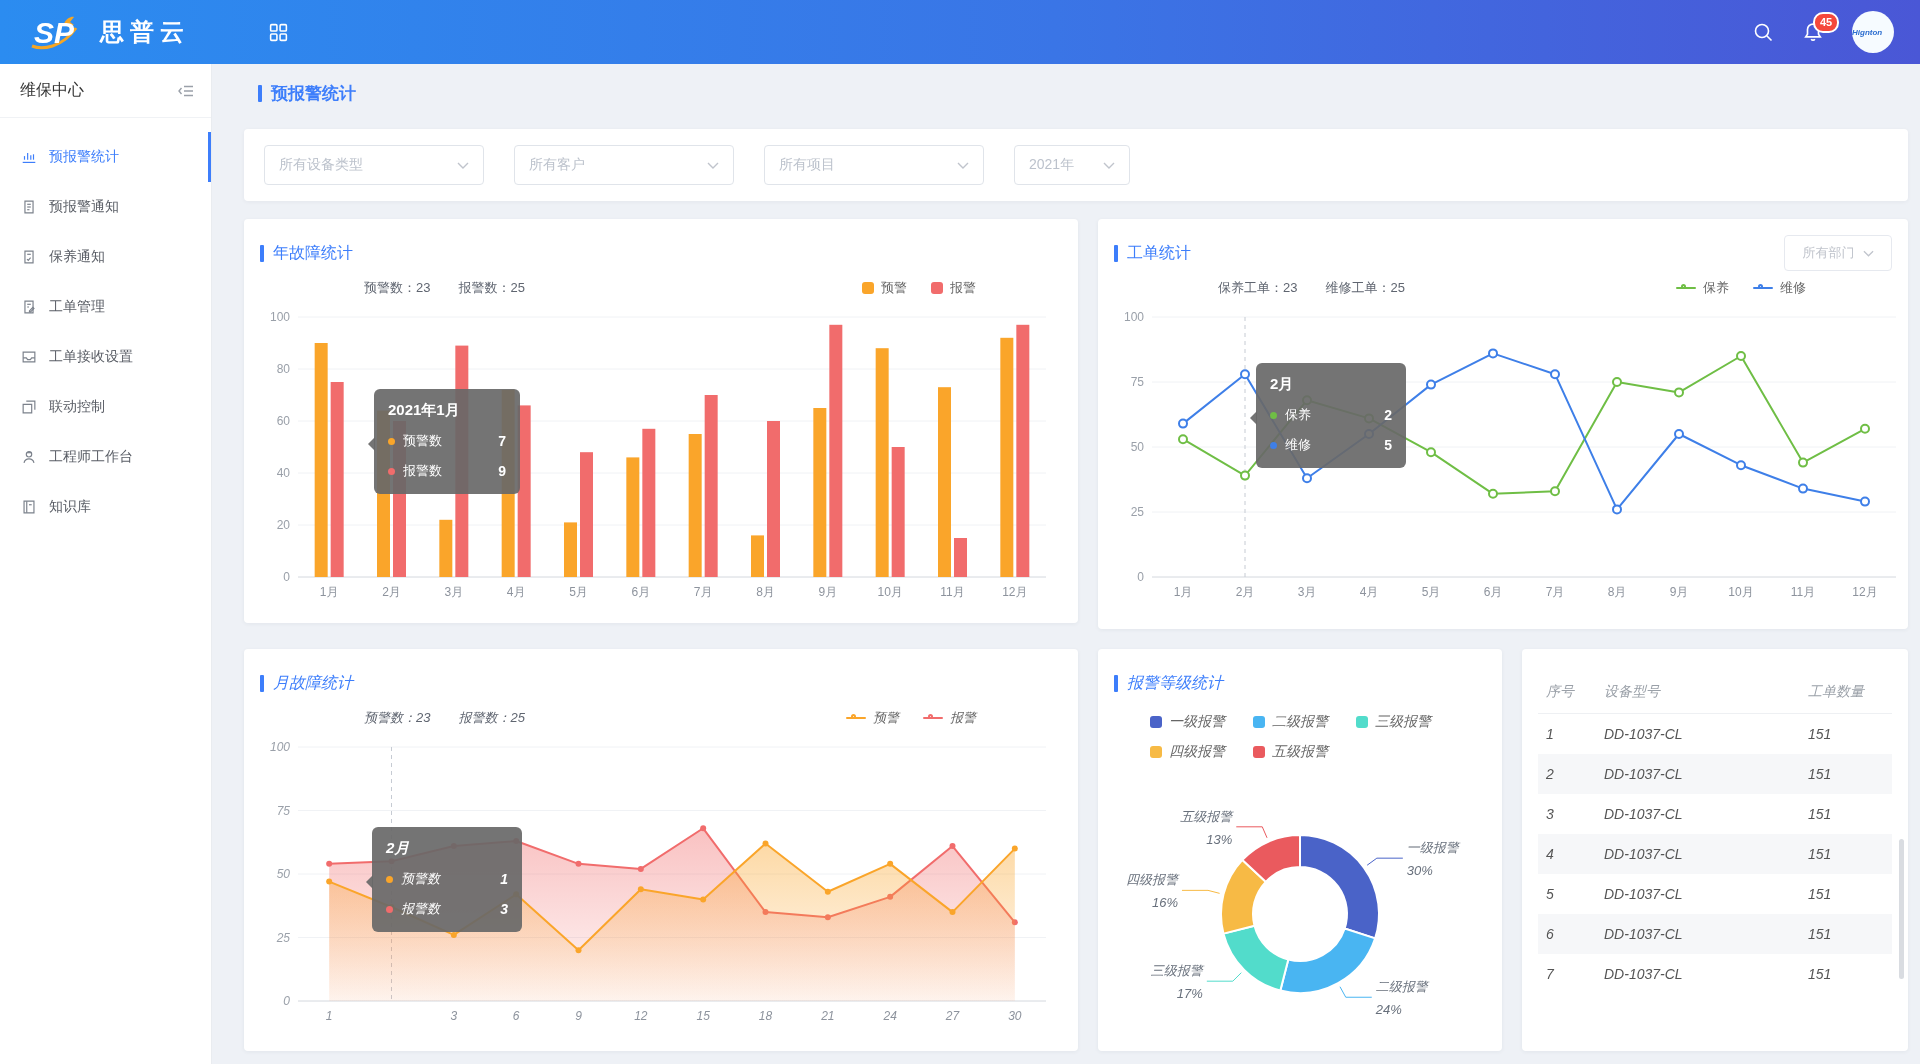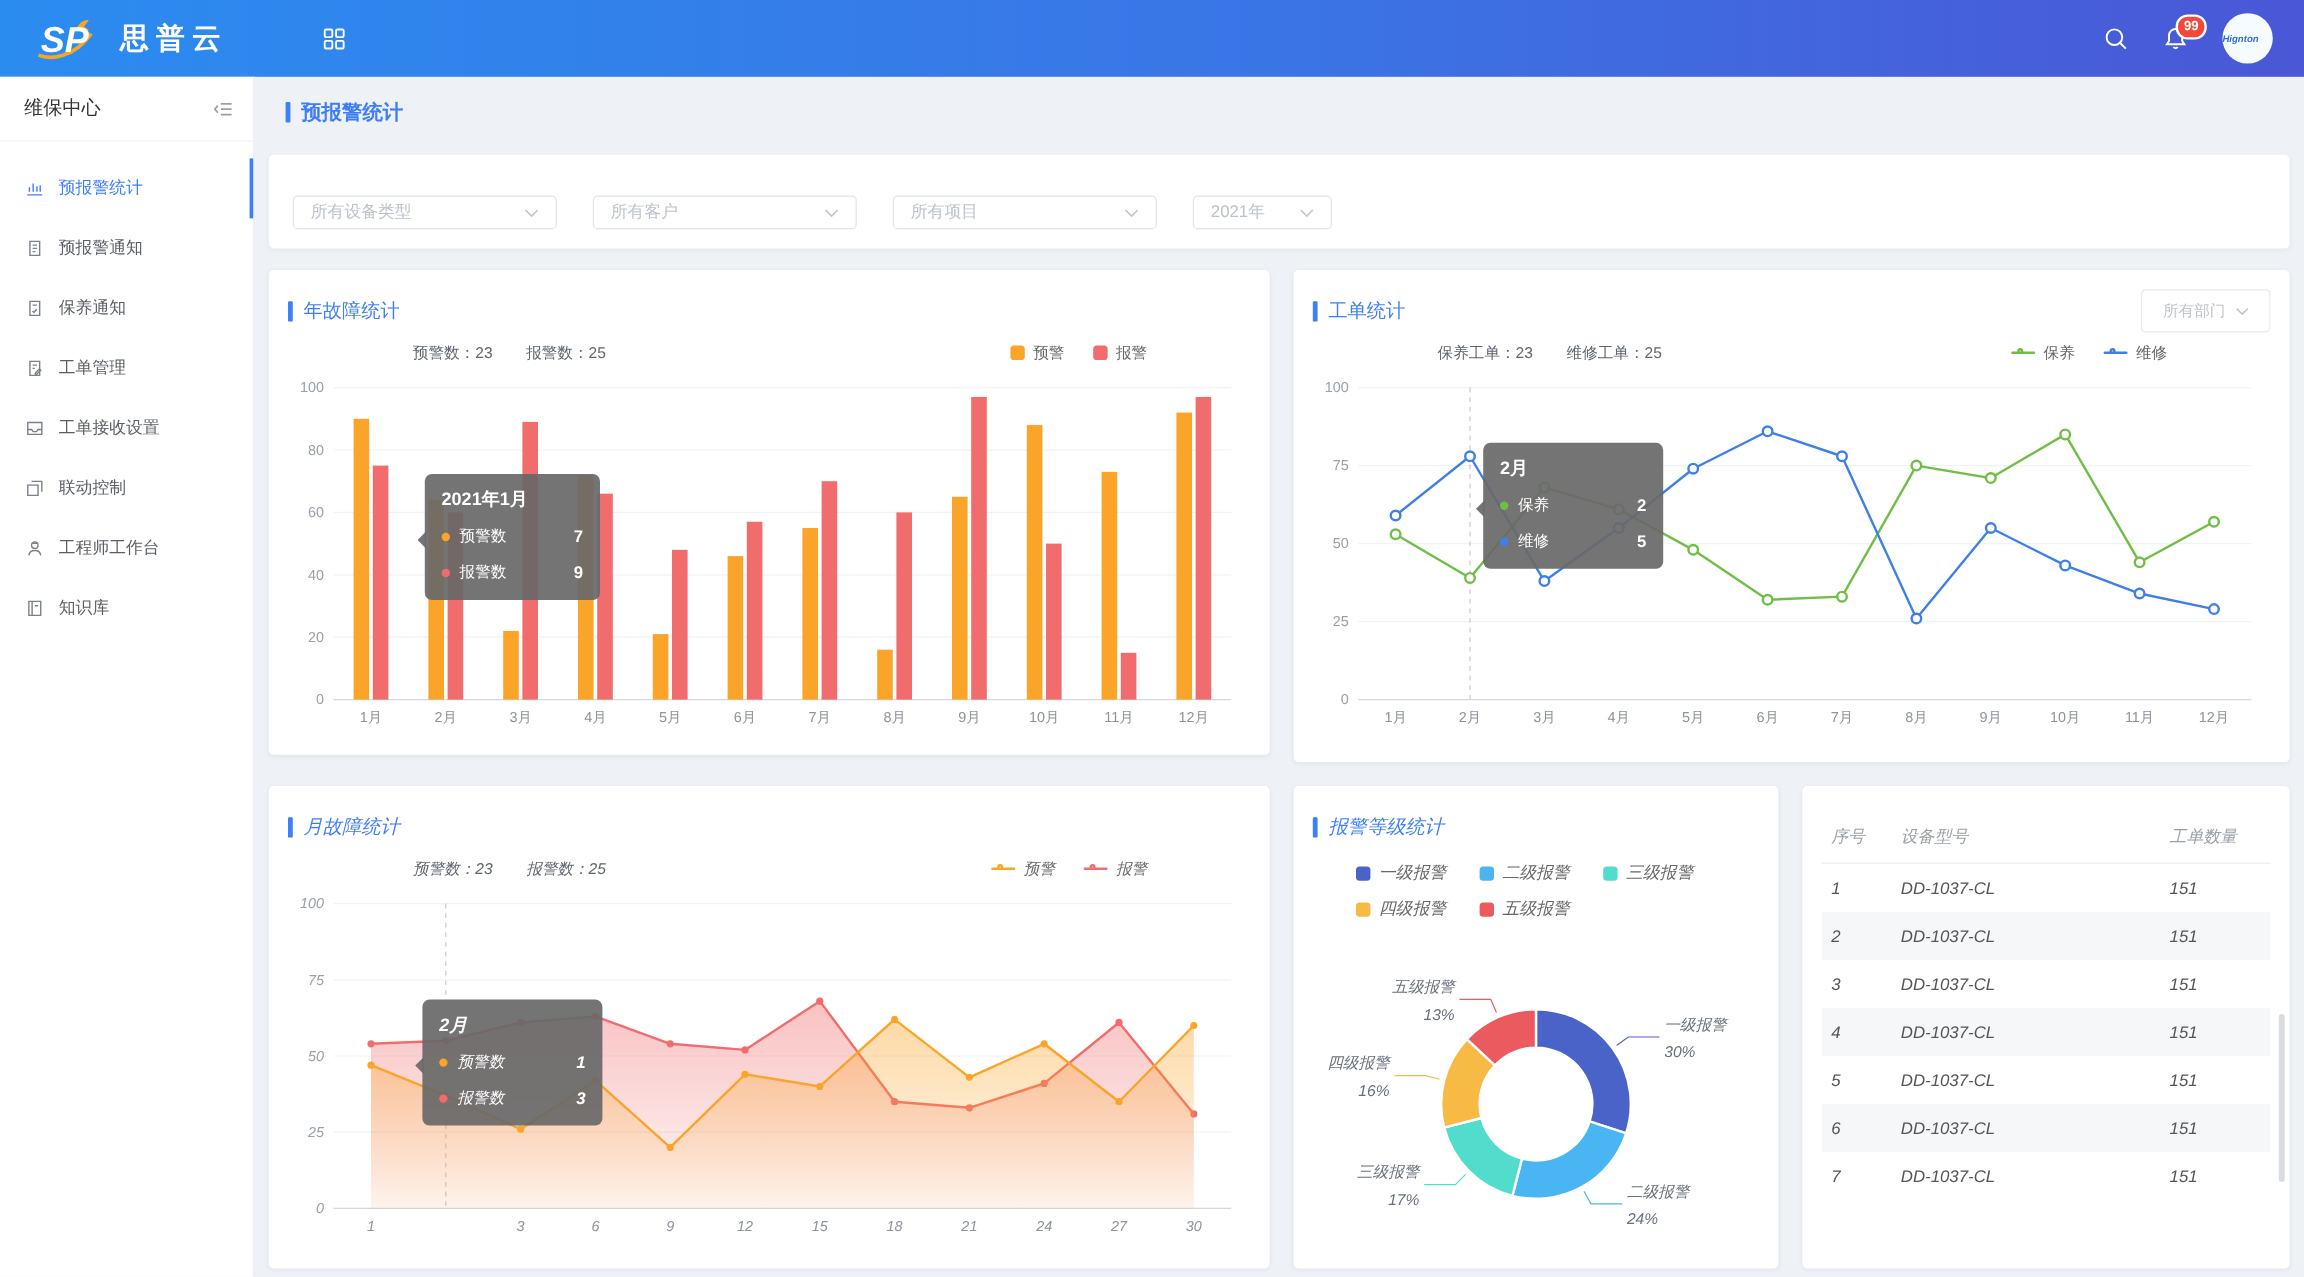--- a/index.html
+++ b/index.html
@@ -13,21 +13,21 @@
   .logo-wrap { display:flex; align-items:center; gap:16px; }
   .app-name { font-size:24px; font-weight:bold; letter-spacing:6px; }
   .grid-icon { margin-left:78px; cursor:pointer; display:flex; }
   .topbar-right { margin-left:auto; display:flex; align-items:center; gap:28px; }
   .hicon { position:relative; display:flex; cursor:pointer; }
   .badge { position:absolute; top:-9px; left:11px; background:#f5483c; border:2px solid #fff;
            color:#fff; font-size:11px; line-height:1; padding:3px 5px; border-radius:10px; font-weight:bold; }
   .avatar { width:42px; height:42px; border-radius:50%; background:#f6fbff; display:flex; align-items:center;
             justify-content:flex-start; color:#2e6fd0; font-size:8px; font-weight:bold; font-style:italic; cursor:pointer; }
 
-  .body-row { flex:1; display:flex; min-height:0; }
+  .body-row { flex:1; display:flex; min-height:0;gap:20px; }
 
   
   .sidebar { width:212px; background:#fff; border-right:1px solid #e9ecf0; display:flex; flex-direction:column; }
   .side-head { height:54px; flex:0 0 54px; display:flex; align-items:center; justify-content:space-between;
                padding:0 16px 0 20px; border-bottom:1px solid #f0f2f5; font-size:16px; color:#333; }
   .fold-icon { color:#9aa0a9; cursor:pointer; display:flex; }
   .side-menu { padding-top:14px; }
   .side-item { height:50px; display:flex; align-items:center; gap:11px; padding-left:20px;
                font-size:14px; color:#5a5e66; cursor:pointer; border-right:3px solid transparent; }
   .side-item .si { display:flex; color:#7b818b; }
@@ -35,23 +35,23 @@
   .side-item.active .si { color:#3d7efb; }
 
   
   .main { flex:1; padding:16px 12px 0 12px; min-width:0; }
   .page-title { display:flex; align-items:center; gap:9px; margin:2px 0 24px 14px;
                 color:#3d7efb; font-size:17px; font-weight:bold; }
   .tbar { width:4px; height:17px; background:#3d7efb; border-radius:1px; }
 
   .filter-card { background:#fff; border-radius:4px; box-shadow:0 1px 4px rgba(31,45,61,.05);
                  padding:16px 20px; display:flex; gap:30px; }
-  .select { height:28px; border:1px solid #e0e4ea; border-radius:4px; background:#fff; display:flex;
+  .select { height:40px; border:1px solid #e0e4ea; border-radius:4px; background:#fff; display:flex;
             align-items:center; justify-content:space-between; padding:0 14px; color:#bcc2cc;
-            font-size:14px; cursor:pointer;margin-top:18px; }
+            font-size:14px; cursor:pointer; }
   .w220 { width:220px; } .w116 { width:116px; }
 
   .row1 { display:flex; gap:20px; margin-top:18px; }
   .row2 { display:flex; gap:20px; margin-top:20px;font-style:italic; }
   .card { background:#fff; border-radius:4px; box-shadow:0 1px 4px rgba(31,45,61,.06);
           padding:14px 16px; position:relative; overflow:hidden; }
   .card-year { width:834px; height:404px; }
   .card-order { flex:1; height:410px; }
   .card-month { width:834px; height:402px; }
   .card-level { width:404px; height:402px; }
@@ -126,21 +126,21 @@
         <svg width="22" height="22" viewBox="0 0 22 22" fill="none" stroke="#fff" stroke-width="1.6">
           <circle cx="10" cy="10" r="6.5"></circle>
             <path d="M15 15l4.5 4.5"></path>
         </svg>
       </span>
       <span class="hicon">
         <svg width="22" height="22" viewBox="0 0 20 20" fill="none" stroke="#fff" stroke-width="1.5">
           <path d="M10 2.8a5 5 0 0 0-5 5v4.2L3.4 14.4h13.2L15 12V7.8a5 5 0 0 0-5-5z"></path>
           <path d="M8.4 16.4a1.8 1.8 0 0 0 3.2 0"></path>
         </svg>
-        <span class="badge">99</span>
+        <span class="badge">45</span>
       </span>
       <span class="avatar">
         <span>Hignton</span>
       </span>
     </div>
   </header>
 
   <div class="body-row">
 
     <aside class="sidebar">

